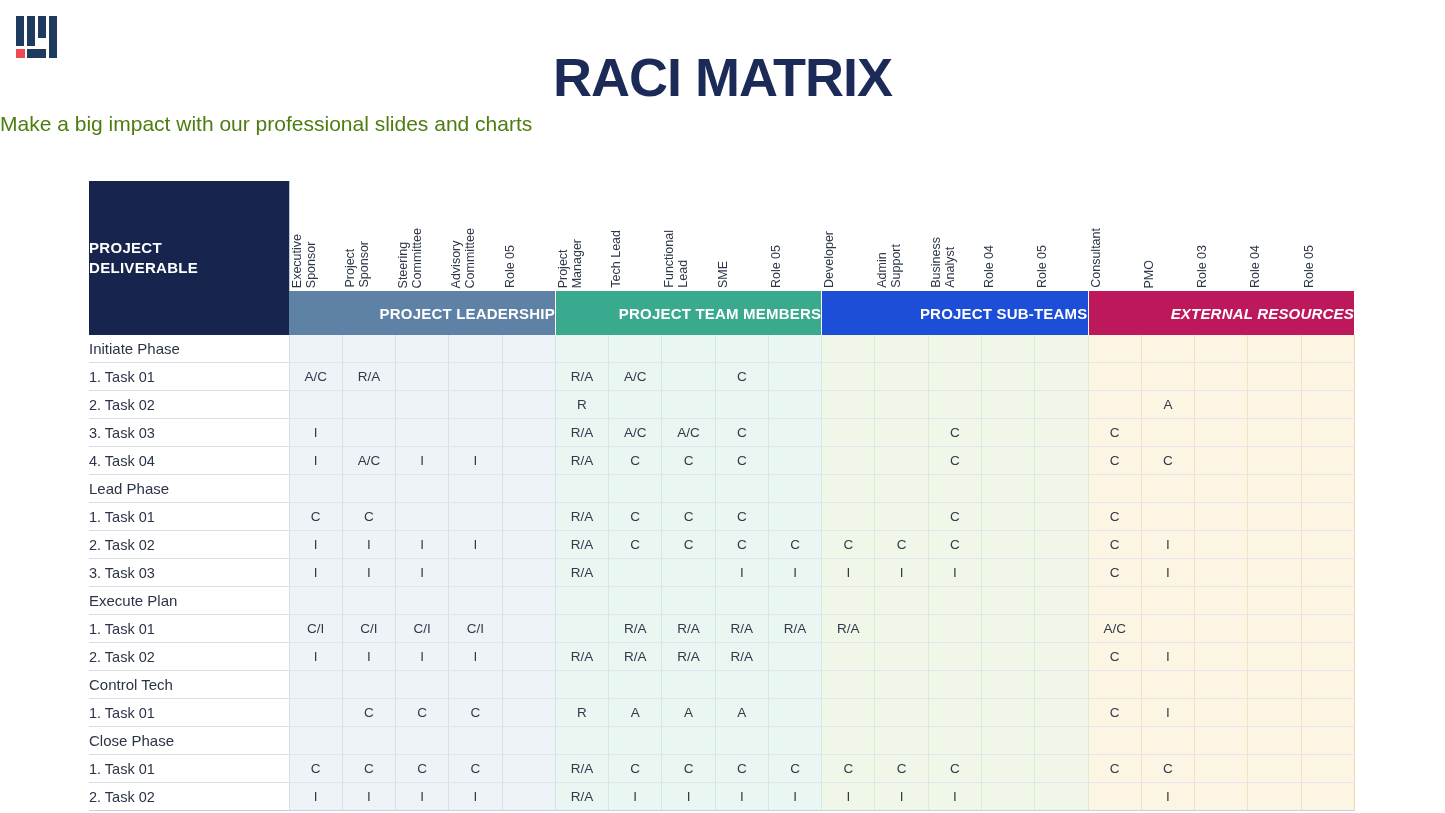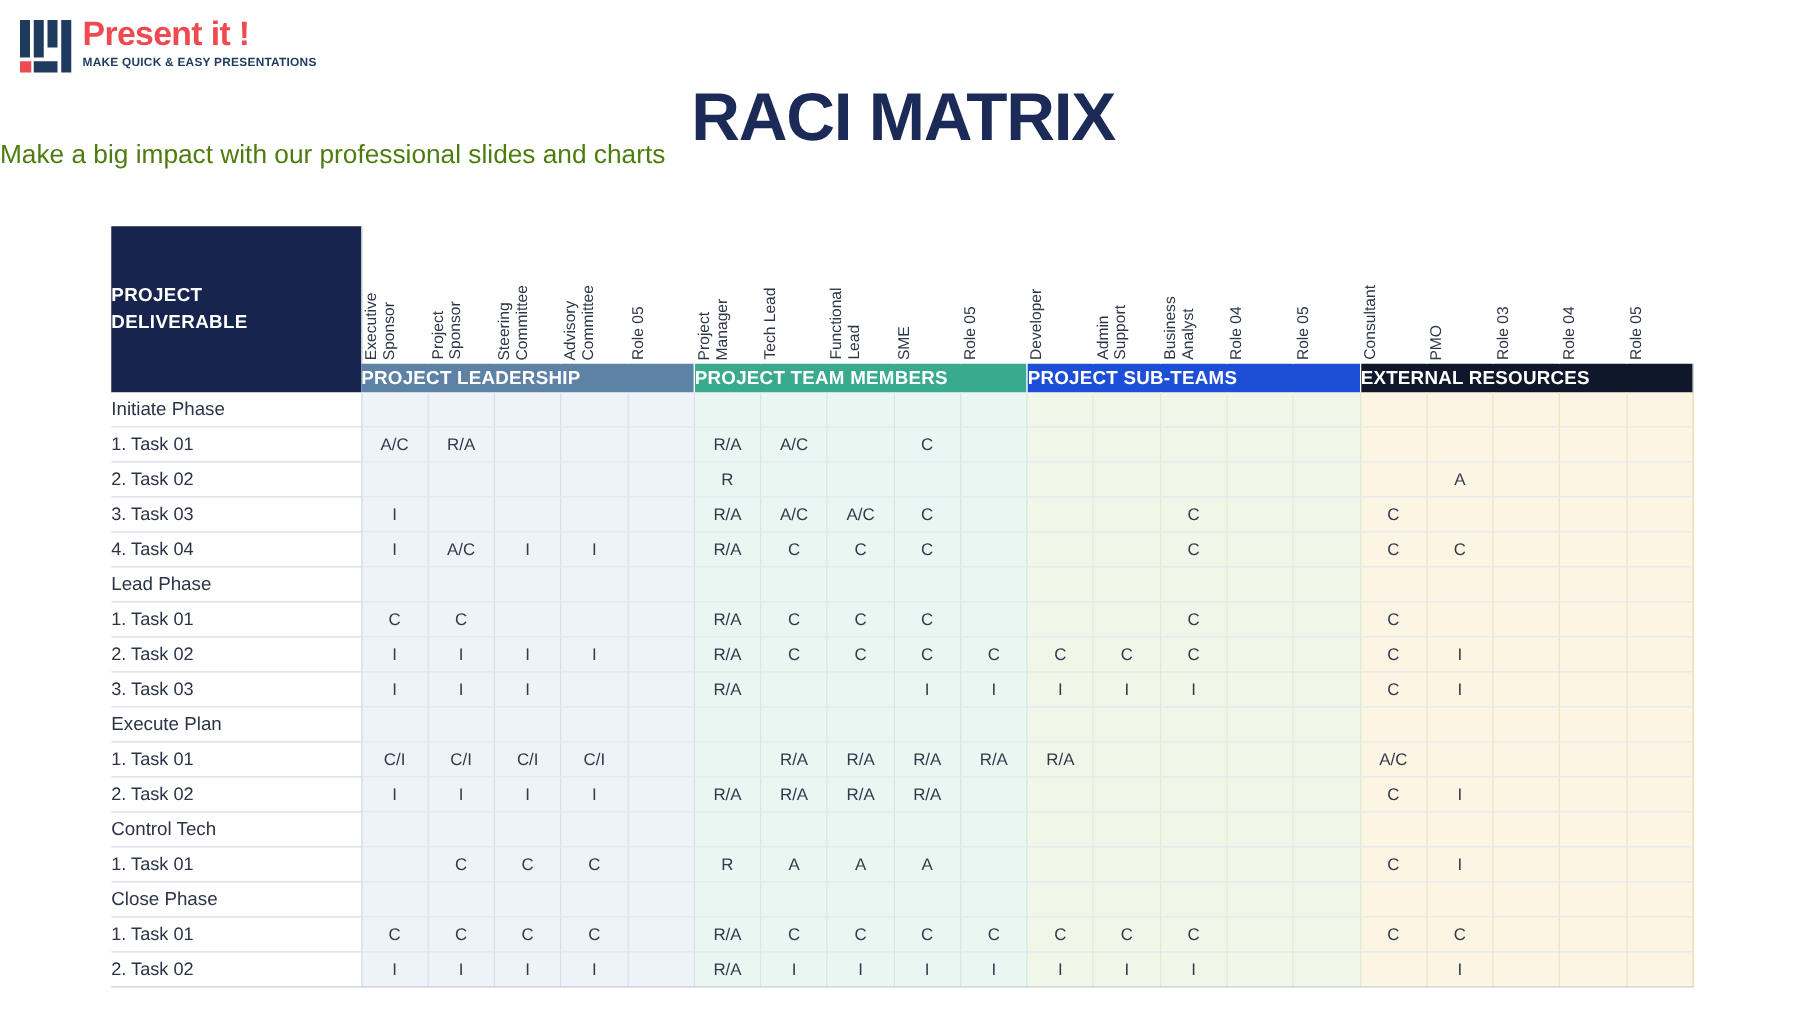--- a/index.html
+++ b/index.html
@@ -64,21 +64,20 @@
   .page-title {
     position: absolute;
     top: 46px;
     left: 0;
     width: 100%;
     text-align: center;
     font-size: 54px;
     font-weight: bold;
     color: #1b2a56;
     letter-spacing: -1px;
-    margin-top: 17px;
   }
   .page-subtitle {
     position: absolute;
     top: 112px;
     left: 0;
     width: 100%;
     text-align: left;
     font-size: 21px;
     color: #4d7c0f;
   }
@@ -122,33 +121,33 @@
     white-space: pre-line;
     font-size: 12.5px;
     color: #2e3748;
     line-height: 1.15;
     padding: 0 0 8px 0;
     display: inline-block;
     text-align: left;
   }
 
   .group-band {
-    height: 23px;
-    text-align: left;
+    height: 44px;
+    text-align: right;
     vertical-align: middle;
     color: #ffffff;
     font-weight: bold;
     font-size: 15px;
     letter-spacing: 0.2px;
     border-right: 1px solid #ffffff;
   }
   .band-leadership { background: #5e81a6; }
   .band-team { background: #3aaa8f; }
   .band-sub { background: #1d4ed8; }
-  .band-external { background: #0f172a; }
+  .band-external { background: #be185d; font-style: italic; }
 
   
   .rowlabel {
     text-align: left;
     padding-left: 6px;
     height: 27px;
     font-size: 14.5px;
     color: #2b3446;
     border-bottom: 1px solid #d8dde4;
     border-right: 1px solid #d8dde4;
@@ -185,24 +184,20 @@
 <body>
 
 <div class="logo">
   <div class="logo-mark">
     <i class="lm1"></i>
       <i class="lm2"></i>
       <i class="lm3"></i>
     <i class="lm4"></i>
       <i class="lm5"></i>
       <i class="lm6"></i>
-  </div>
-  <div class="logo-text">
-    <span class="logo-title">Present it !</span>
-    <span class="logo-sub">MAKE QUICK &amp; EASY PRESENTATIONS</span>
   </div>
 </div>
 
 <div class="page-title">RACI MATRIX</div>
 <div class="page-subtitle">Make a big impact with our professional slides and charts</div>
 
 <table class="matrix">
   <colgroup id="matrix-colgroup">
       <col style="width: 199px;">
       <col style="width: 53px;">

